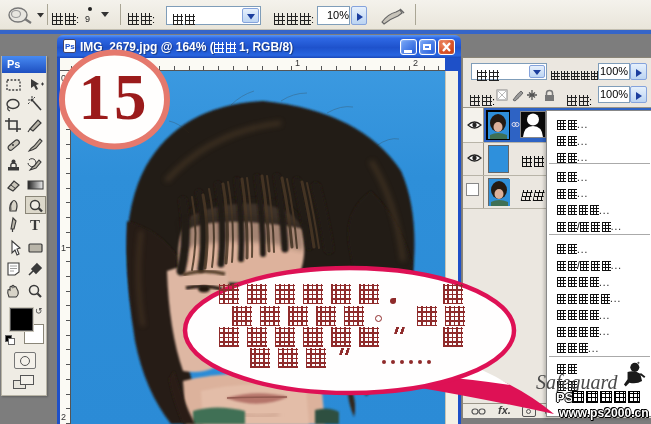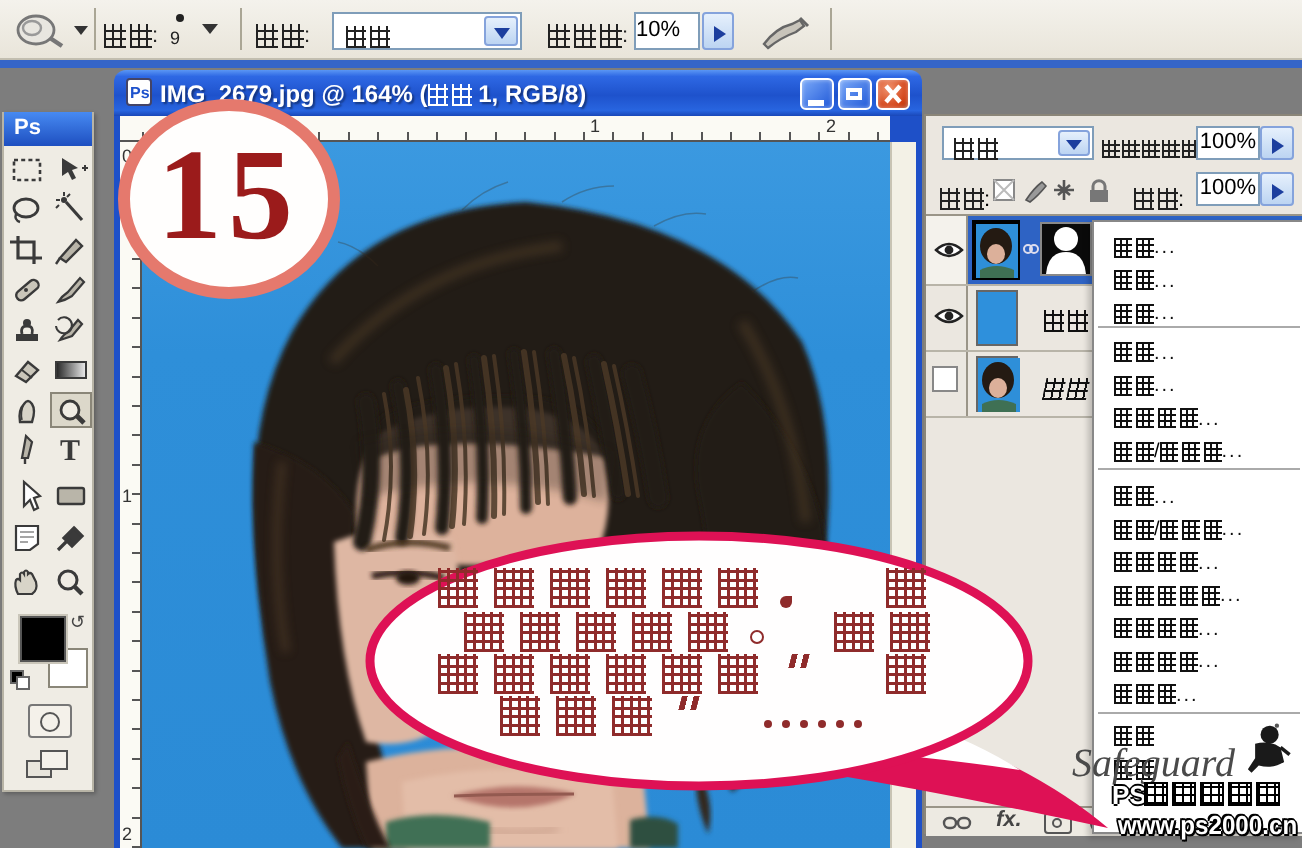--- a/index.html
+++ b/index.html
@@ -27,21 +27,21 @@
 <div class="ab" style="left:128px;top:9px;"><i style="display:inline-block;width:11px;height:12px;margin-right:2px;vertical-align:middle;background-image:repeating-linear-gradient(0deg,#222 0 1px,transparent 1px 4px),repeating-linear-gradient(90deg,#222 0 1px,transparent 1px 4px);background-size:100% calc(100% - 0px);"></i><i style="display:inline-block;width:11px;height:12px;margin-right:0px;vertical-align:middle;background-image:repeating-linear-gradient(0deg,#222 0 1px,transparent 1px 4px),repeating-linear-gradient(90deg,#222 0 1px,transparent 1px 4px);background-size:100% calc(100% - 0px);"></i><span style="font-size:11px;color:#222;vertical-align:middle;">:</span></div>
 <div class="ab sunken" style="left:166px;top:6px;width:95px;height:19px;">
       <div class="ab" style="left:6px;top:3px;"><i style="display:inline-block;width:10px;height:11px;margin-right:2px;vertical-align:middle;background-image:repeating-linear-gradient(0deg,#222 0 1px,transparent 1px 4px),repeating-linear-gradient(90deg,#222 0 1px,transparent 1px 4px);background-size:100% calc(100% - 0px);"></i><i style="display:inline-block;width:10px;height:11px;margin-right:0px;vertical-align:middle;background-image:repeating-linear-gradient(0deg,#222 0 1px,transparent 1px 4px),repeating-linear-gradient(90deg,#222 0 1px,transparent 1px 4px);background-size:100% calc(100% - 0px);"></i></div>
       <div class="ab ddbtn" style="right:1px;top:1px;width:17px;height:15px;">
         <svg class="ab" style="left:4px;top:5px;" width="9" height="6">
           <path d="M0 0 l8 0 -4 5.5 z" fill="#1c3e9e"></path>
         </svg>
       </div>
     </div>
 <div class="ab" style="left:274px;top:9px;"><i style="display:inline-block;width:11px;height:12px;margin-right:2px;vertical-align:middle;background-image:repeating-linear-gradient(0deg,#222 0 1px,transparent 1px 4px),repeating-linear-gradient(90deg,#222 0 1px,transparent 1px 4px);background-size:100% calc(100% - 0px);"></i><i style="display:inline-block;width:11px;height:12px;margin-right:2px;vertical-align:middle;background-image:repeating-linear-gradient(0deg,#222 0 1px,transparent 1px 4px),repeating-linear-gradient(90deg,#222 0 1px,transparent 1px 4px);background-size:100% calc(100% - 0px);"></i><i style="display:inline-block;width:11px;height:12px;margin-right:0px;vertical-align:middle;background-image:repeating-linear-gradient(0deg,#222 0 1px,transparent 1px 4px),repeating-linear-gradient(90deg,#222 0 1px,transparent 1px 4px);background-size:100% calc(100% - 0px);"></i><span style="font-size:11px;color:#222;vertical-align:middle;">:</span></div>
-<div class="ab sunken" style="left:317px;top:6px;width:33px;height:19px;font-size:11px;color:#000;text-align:left;line-height:17px;">10%</div>
+<div class="ab sunken" style="left:317px;top:6px;width:33px;height:19px;font-size:11px;color:#000;text-align:right;line-height:17px;">10%</div>
 <div class="ab ddbtn" style="left:351px;top:6px;width:16px;height:19px;">
       <svg class="ab" style="left:5px;top:6px;" width="7" height="8">
         <path d="M0 0 l0 8 6 -4 z" fill="#1c3e9e"></path>
       </svg>
     </div>
 <svg class="ab" style="left:378px;top:6px;" width="30" height="20" viewBox="0 0 30 20">
 <path d="M4 16 Q10 8 18 6 L22 4 L24 7 L20 10 Q12 13 6 18 Z" fill="#c8c4ba" stroke="#666" stroke-width="1.2"></path>
 <path d="M22 3 l4 4" stroke="#666" stroke-width="1.5"></path>
     </svg>
 <div class="vline" style="left:415px;"></div>

